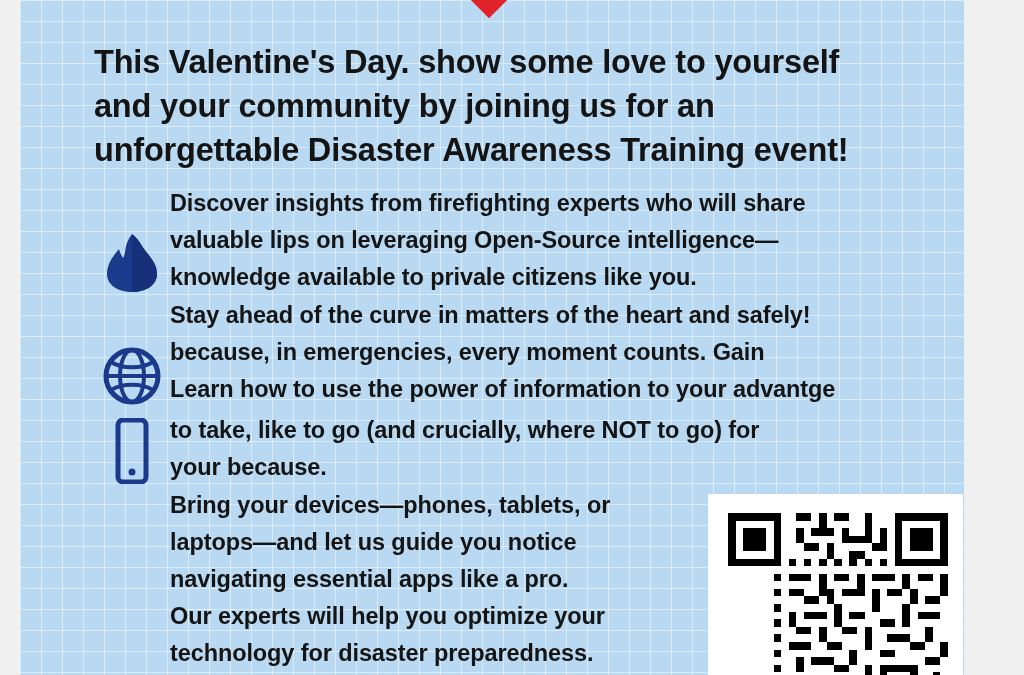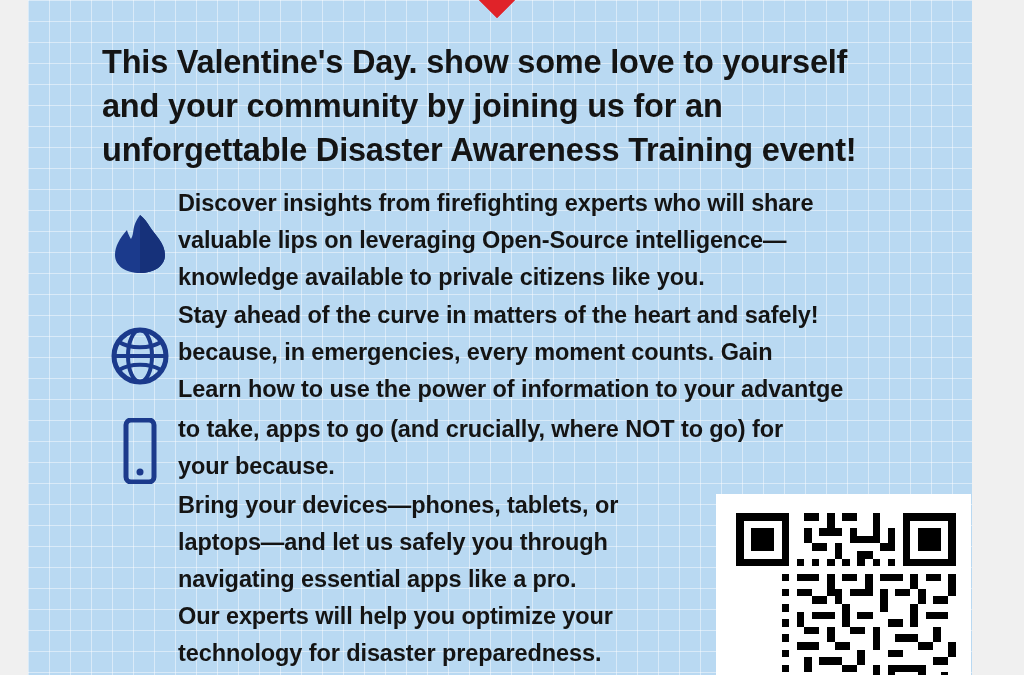--- a/index.html
+++ b/index.html
@@ -15,21 +15,21 @@
   }
   .page {
     position: relative;
     width: 1024px;
     height: 675px;
     background: #f0f0f0;
   }
   
   .flyer {
     position: absolute;
-    left: 28px;
+    left: 20px;
     top: 0;
     width: 944px;
     height: 675px;
     background: #b9d9f2;
     overflow: hidden;
   }
   
   .grid {
     position: absolute;
     inset: 0;
@@ -84,21 +84,21 @@
   }
   .bullets {
     position: absolute;
     left: 74px;
     top: 186px;
     width: 840px;
   }
   .bullet {
     position: relative;
     display: flex;
-    align-items: center;
+    align-items: flex-end;
     margin-bottom: 4px;
   }
   .bullet-icon {
     width: 76px;
     min-width: 76px;
     display: flex;
     justify-content: center;
     padding-top: 8px;
   }
   .bullet-text {
@@ -178,30 +178,30 @@
       </div>
 
       <div class="bullet">
         <div class="bullet-icon icon-phone">
           <svg width="44" height="66" viewBox="0 0 44 66">
             <rect x="8" y="2" width="28" height="62" rx="5" ry="5" fill="none" stroke="#1b3a8c" stroke-width="5"></rect>
             <circle cx="22" cy="54" r="3.5" fill="#1b3a8c"></circle>
           </svg>
         </div>
         <div class="bullet-text">
-          <p>to take, apps to go (and crucially, where NOT to go) for</p>
+          <p>to take, like to go (and crucially, where NOT to go) for</p>
           <p>your because.</p>
         </div>
       </div>
 
       <div class="bullet">
         <div class="bullet-icon"></div>
         <div class="bullet-text">
           <p>Bring your devices—phones, tablets, or</p>
-          <p>laptops—and let us safely you through</p>
+          <p>laptops—and let us guide you notice</p>
           <p>navigating essential apps like a pro.</p>
           <p>Our experts will help you optimize your</p>
           <p>technology for disaster preparedness.</p>
         </div>
       </div>
 
     </div>
 
     <div class="qr">
       <div class="qr-inner">

